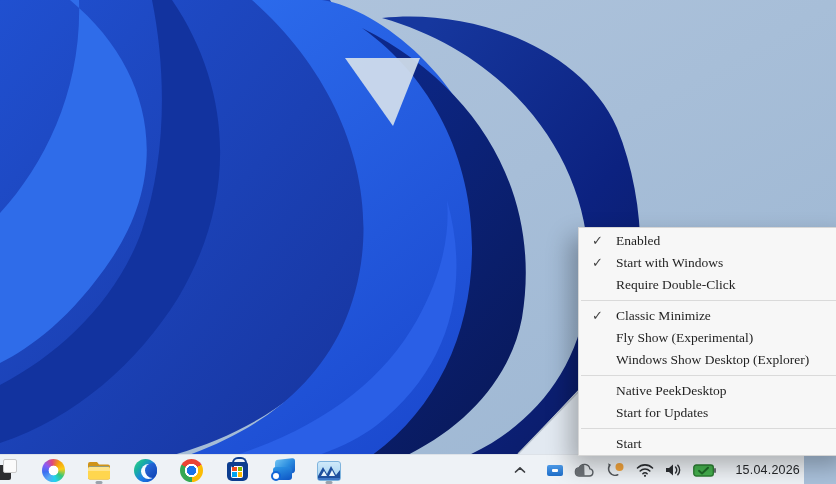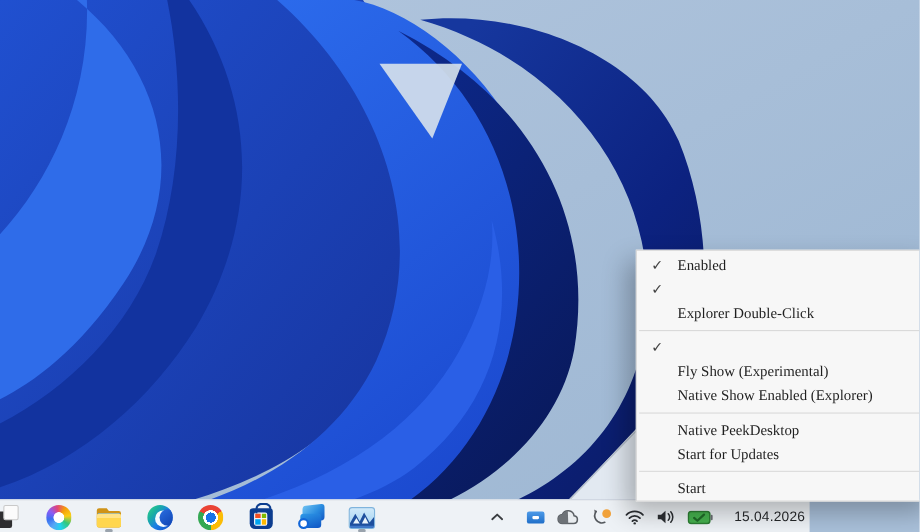--- a/index.html
+++ b/index.html
@@ -18,21 +18,21 @@
     box-shadow: -8px 10px 22px rgba(0,0,0,.28);
     padding: 2px 0; z-index: 30; font-size: 13.5px; color: #1f1f1f;
   }
   .menu-item { height: 22px; display: flex; align-items: center; padding-left: 13px; cursor: default; }
   .menu-item .check { width: 24px; font-size: 13px; color: #444; flex: 0 0 24px; line-height: 22px; }
   .menu-item .label { line-height: 22px; white-space: nowrap; font-family: Liberation Serif, serif; }
   .menu-sep { border-top: 1px solid #dadada; margin: 4px 2px; }
 
   
   .taskbar {
-    position: absolute; left: 0; top: 454px; width: 736px; height: 30px;
+    position: absolute; left: 0; top: 454px; width: 804px; height: 30px;
     background: #eef2f6; border-top: 1px solid #dde2e8; z-index: 10;
   }
   .apps { position: absolute; left: 0; top: 0; height: 30px; display: flex; align-items: center; gap: 20px; padding-left: 0; }
   .app { position: relative; width: 26px; height: 26px; display: flex; align-items: center; justify-content: center; cursor: pointer; }
   .app:first-child { margin-left: -6px; }
   .run-dash { position: absolute; bottom: -1px; left: 50%; transform: translateX(-50%); width: 7px; height: 3px; border-radius: 2px; background: #9aa3ad; }
 
   
   .ic-squares { position: relative; width: 22px; height: 22px; }
   .ic-squares .sq-dark { position: absolute; left: 0; bottom: 1px; width: 15px; height: 15px; background: #2e2e30; border-radius: 2px; }
@@ -151,38 +151,40 @@
     <path d="M518,454 L582,388" stroke="#b7c1cc" stroke-width="1.4" fill="none"></path>
   </svg>
 
   <div class="context-menu">
     <div class="menu-item">
       <span class="check">✓</span>
       <span class="label">Enabled</span>
     </div>
     <div class="menu-item">
       <span class="check">✓</span>
-    </div>
-    <div class="menu-item">
-      <span class="check"></span>
-      <span class="label">Explorer Double-Click</span>
+      <span class="label">Start with Windows</span>
+    </div>
+    <div class="menu-item">
+      <span class="check"></span>
+      <span class="label">Require Double-Click</span>
     </div>
 
     <div class="menu-sep"></div>
 
     <div class="menu-item">
       <span class="check">✓</span>
+      <span class="label">Classic Minimize</span>
     </div>
     <div class="menu-item">
       <span class="check"></span>
       <span class="label">Fly Show (Experimental)</span>
     </div>
     <div class="menu-item">
       <span class="check"></span>
-      <span class="label">Native Show Enabled (Explorer)</span>
+      <span class="label">Windows Show Desktop (Explorer)</span>
     </div>
 
     <div class="menu-sep"></div>
 
     <div class="menu-item">
       <span class="check"></span>
       <span class="label">Native PeekDesktop</span>
     </div>
     <div class="menu-item">
       <span class="check"></span>

